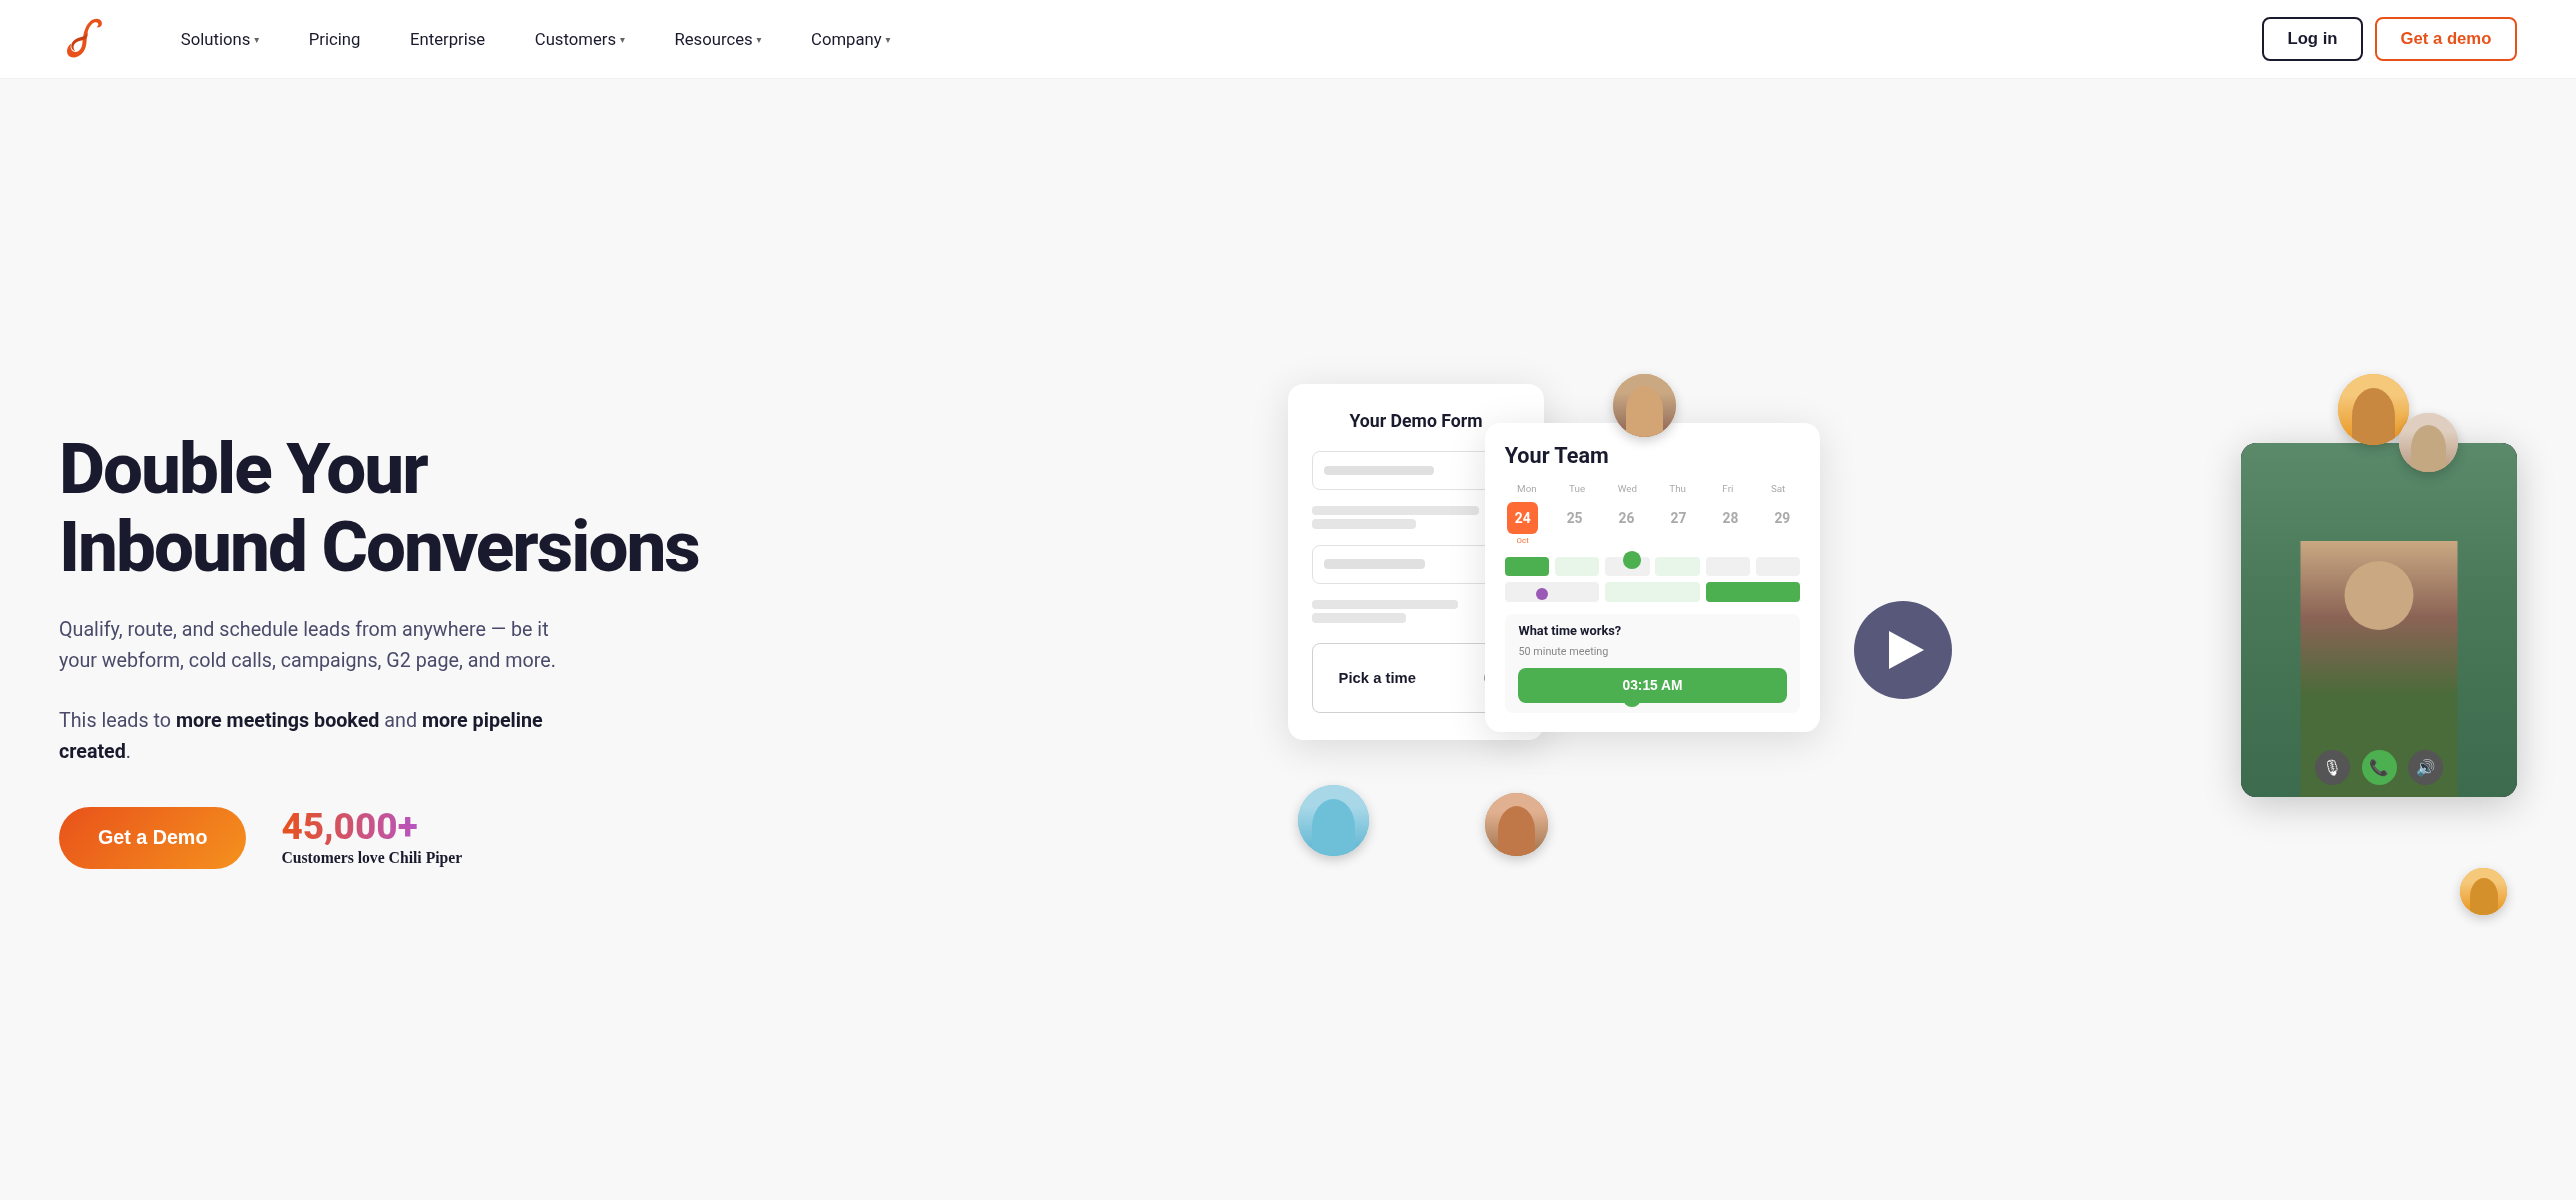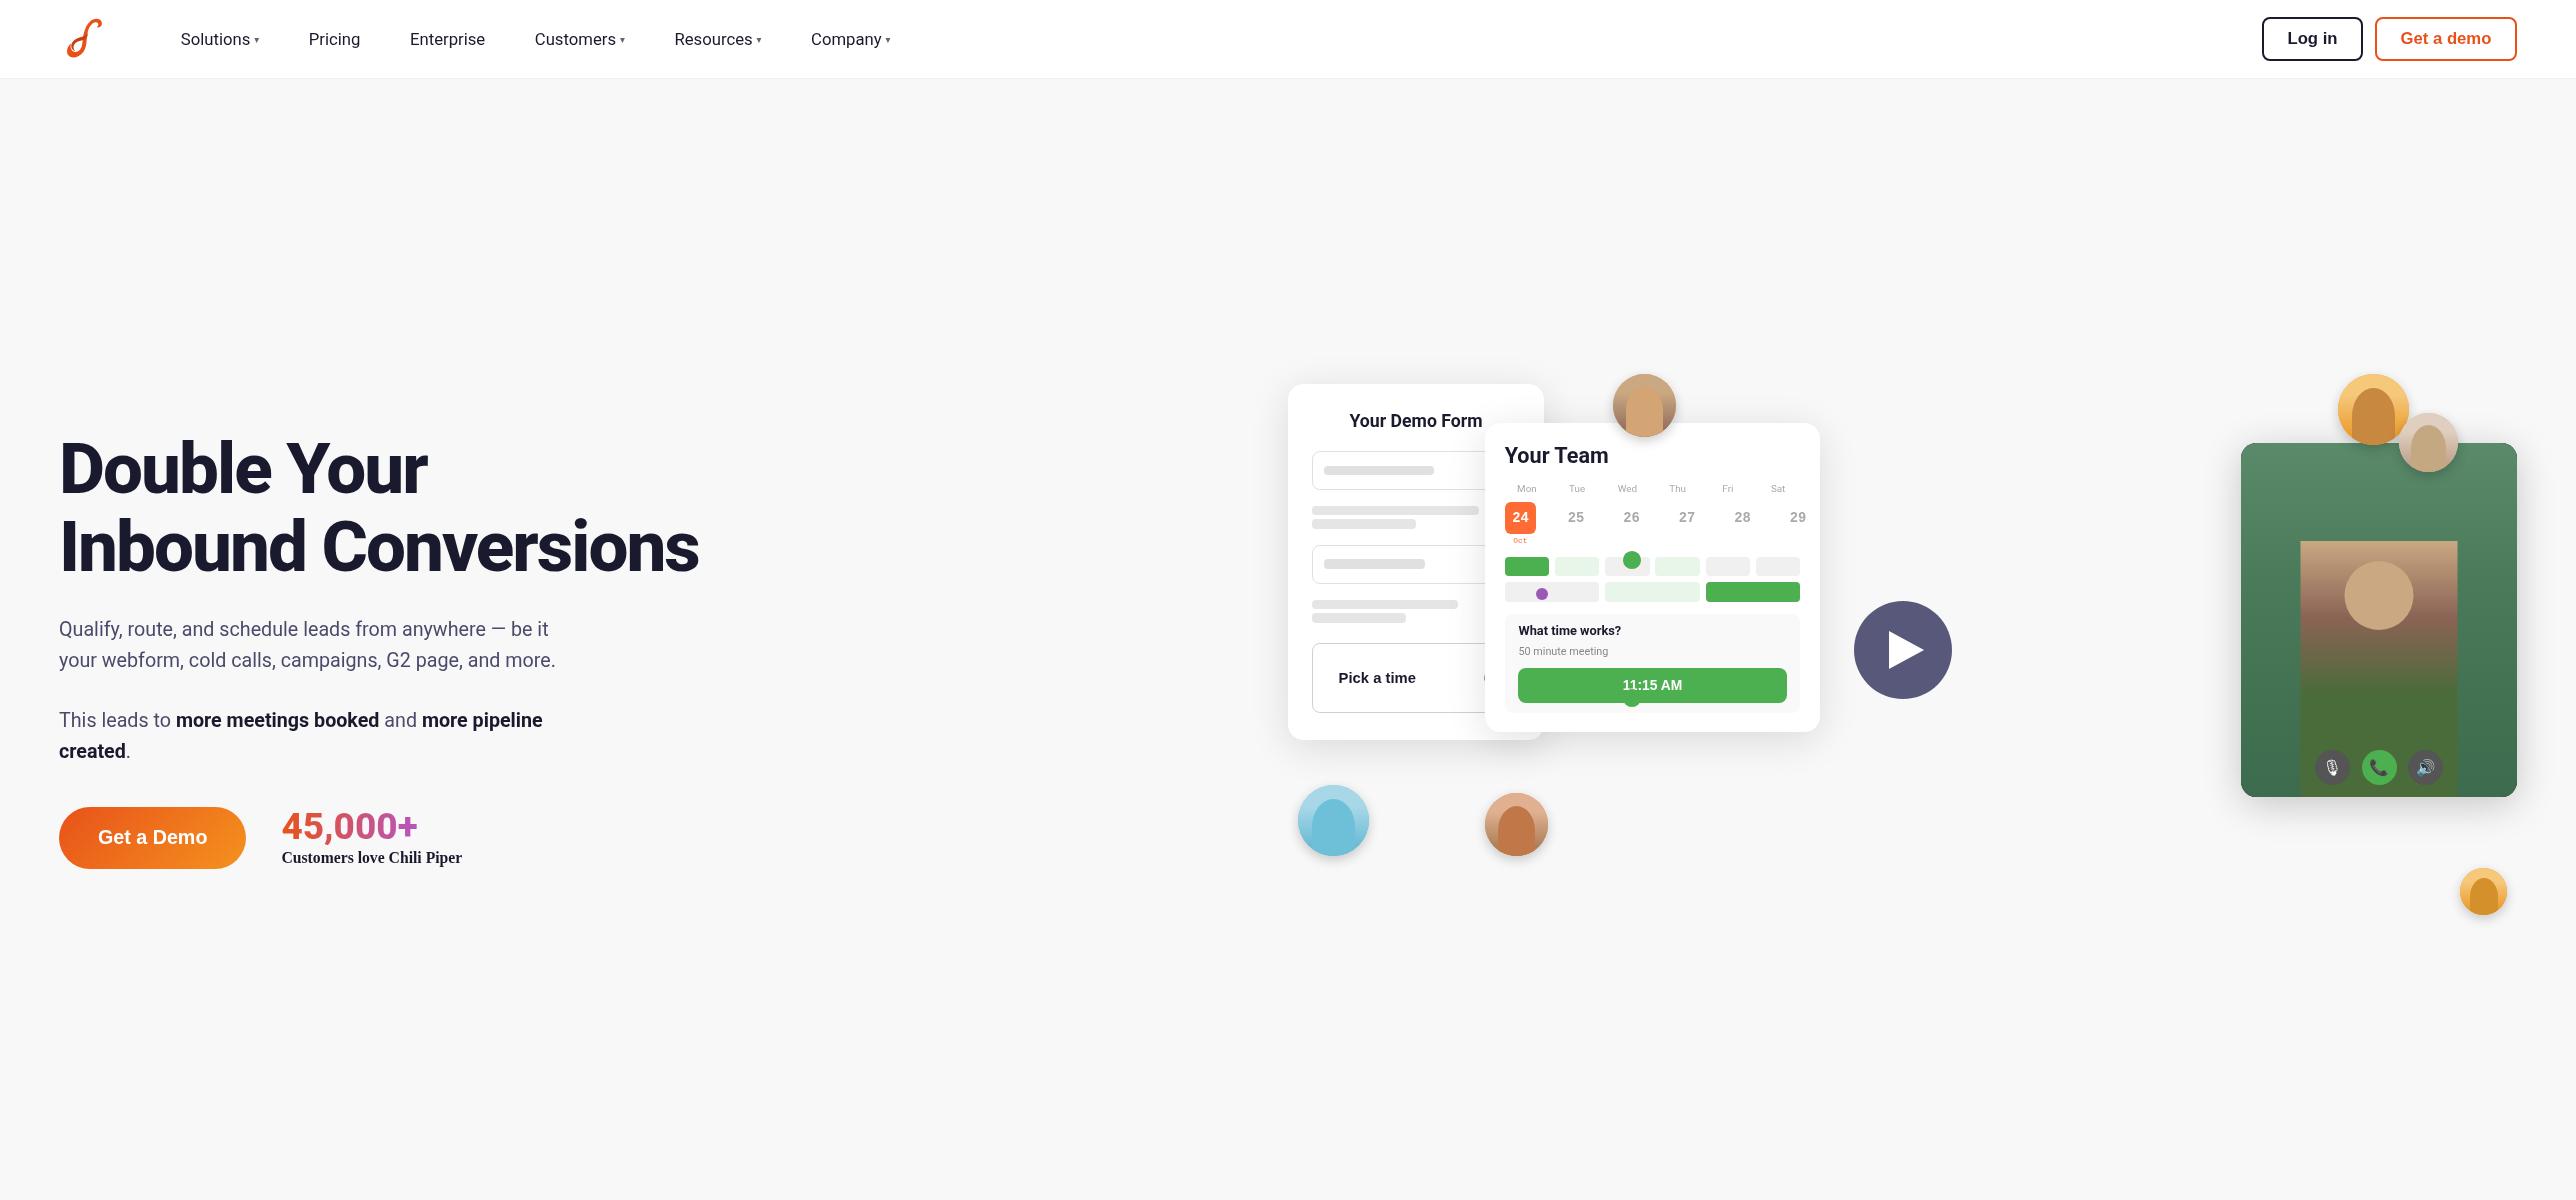--- a/index.html
+++ b/index.html
@@ -566,21 +566,21 @@
 
       <div style="display: flex; gap: 5.9px; margin-bottom: 7.9px;">
         <div style="flex:1; text-align:center; font-size:9.8px; color:#aaa;">Mon</div>
         <div style="flex:1; text-align:center; font-size:9.8px; color:#aaa;">Tue</div>
         <div style="flex:1; text-align:center; font-size:9.8px; color:#aaa;">Wed</div>
         <div style="flex:1; text-align:center; font-size:9.8px; color:#aaa;">Thu</div>
         <div style="flex:1; text-align:center; font-size:9.8px; color:#aaa;">Fri</div>
         <div style="flex:1; text-align:center; font-size:9.8px; color:#aaa;">Sat</div>
       </div>
 
-      <div style="display: flex; gap: 24px; margin-bottom: 11.8px; font-family: Liberation Mono, monospace;">
+      <div style="display: flex; gap: 16px; margin-bottom: 11.8px;">
         <div style="flex:1; display:flex; flex-direction:column; align-items:center;">
           <div class="cal-date-num">24</div>
           <div style="font-size:7.9px; color:#ff6b35; margin-top:2px;">Oct</div>
         </div>
         <div style="flex:1; display:flex; flex-direction:column; align-items:center;">
           <div class="cal-date-num inactive">25</div>
         </div>
         <div style="flex:1; display:flex; flex-direction:column; align-items:center;">
           <div class="cal-date-num inactive">26</div>
         </div>
@@ -605,21 +605,21 @@
       </div>
       <div style="display: flex; gap: 5.9px; margin-bottom: 9.8px;">
         <div style="flex:2; height:19.7px; background:#f0f0f0; border-radius:3.9px;"></div>
         <div style="flex:2; height:19.7px; background:#e8f5e9; border-radius:3.9px;"></div>
         <div style="flex:2; height:19.7px; background:#4caf50; border-radius:3.9px;"></div>
       </div>
 
       <div class="what-time-box">
         <div class="what-time-title">What time works?</div>
         <div class="what-time-sub">50 minute meeting</div>
-        <button class="time-confirm-btn">11:15 AM</button>
+        <button class="time-confirm-btn">03:15 AM</button>
       </div>
     </div>
 
     <div class="play-overlay">
       <div class="play-triangle"></div>
     </div>
 
     <div class="video-card">
       <div class="video-bg">
 

